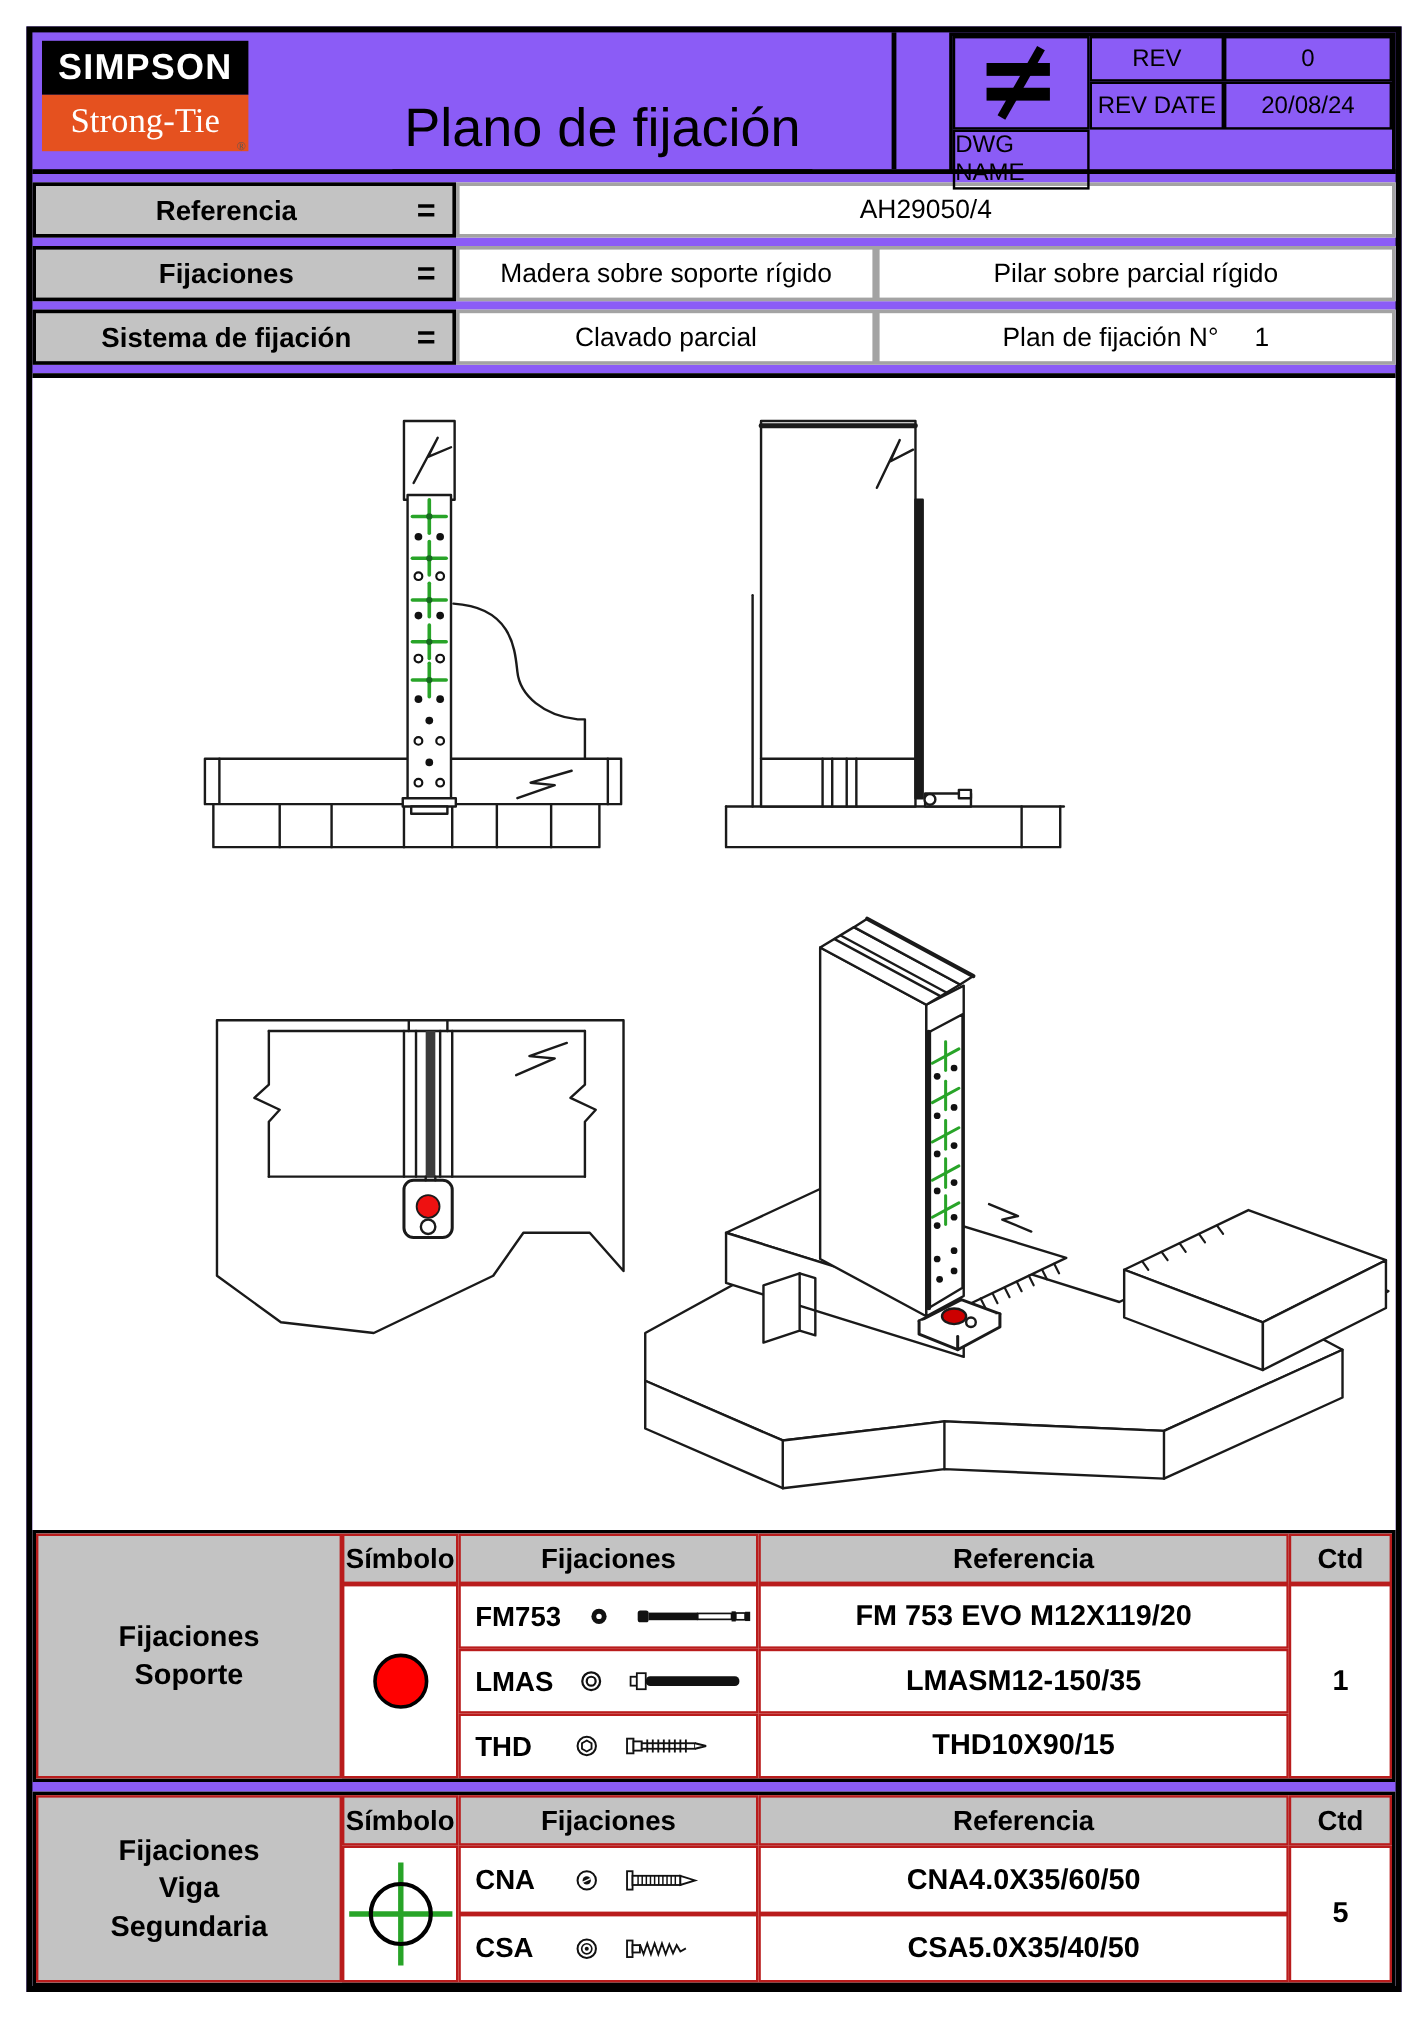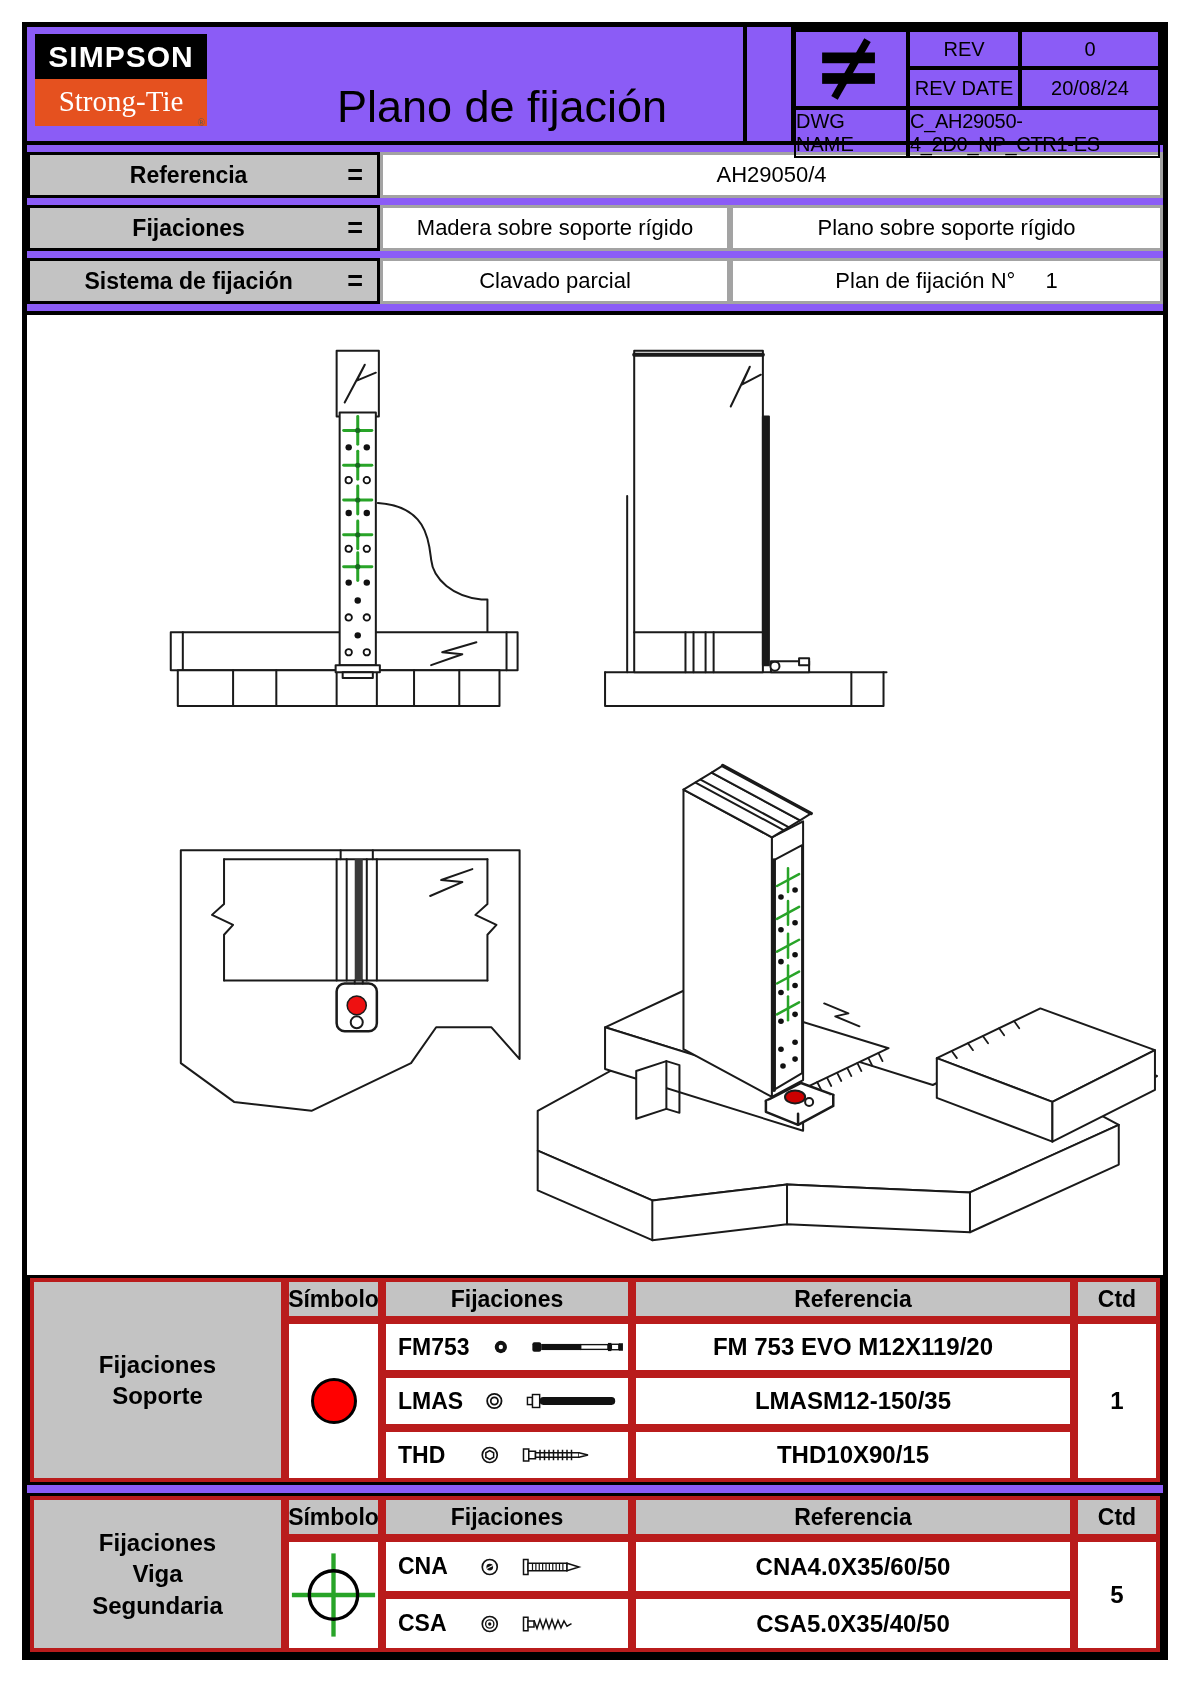--- a/index.html
+++ b/index.html
@@ -54,21 +54,21 @@
   .iv-full { flex: 1; }
   .iv-half { width: 350px; }
   .iv-rest { flex: 1; gap: 30px; }
   
   .drawing-area { flex: 1 1 auto; position: relative; border-top: 4px solid #000; margin-top: 7px; background: #fff; }
   .drawing-area svg { position: absolute; inset: 0; width: 100%; height: 100%; }
   
   .legend { display: grid; grid-template-columns: 255px 97px 250px 1fr 86px; border: 3px solid #000; flex: 0 0 auto; background: #fff; }
   .legend.support { grid-template-rows: 42px 54px 54px 54px; }
   .legend.secondary { grid-template-rows: 42px 57px 57px; margin-top: 8px; }
-  .legend .c { border: 4px solid #b91c1c; display: flex; align-items: center; justify-content: center; }
+  .legend .c { border: 2px solid #b91c1c; display: flex; align-items: center; justify-content: center; }
   .legend .hdr { background: #C3C3C3; font-weight: bold; font-size: 23px; }
   .legend .group { background: #C3C3C3; font-weight: bold; font-size: 24px; flex-direction: column; line-height: 1.3; }
   .legend .ref { font-weight: bold; font-size: 24px; }
   .legend .qty { font-weight: bold; font-size: 24px; }
   .legend .fixcell { justify-content: flex-start; padding-left: 12px; gap: 22px; }
   .legend .code { font-weight: bold; font-size: 23px; width: 80px; }
   .red-dot {
     width: 46px; height: 46px; border-radius: 50%;
     background: #FF0000; border: 3px solid #000;
   }
@@ -96,38 +96,37 @@
           <rect x="15" y="20" width="64" height="13" fill="#000"></rect>
           <rect x="15" y="45" width="64" height="13" fill="#000"></rect>
           <line x1="70" y1="5" x2="30" y2="75" stroke="#000" stroke-width="9"></line>
         </svg>
       </div>
       <div class="rc" style="grid-row:1;grid-column:2">REV</div>
       <div class="rc" style="grid-row:1;grid-column:3">0</div>
       <div class="rc" style="grid-row:2;grid-column:2">REV DATE</div>
       <div class="rc" style="grid-row:2;grid-column:3">20/08/24</div>
       <div class="rc rc-dwg-label" style="grid-row:3;grid-column:1">DWG NAME</div>
-      <div class="rc rc-dwg-value" style="grid-row:3">C_AH29050-4_2D0_NP_CTR1-ES</div>
     </div>
   </div>
 
   <div class="info-row">
     <div class="info-label">
       <span class="lbl">Referencia</span>
       <span class="eq">=</span>
     </div>
     <div class="info-val iv-full">AH29050/4</div>
   </div>
   <div class="info-row">
     <div class="info-label">
       <span class="lbl">Fijaciones</span>
       <span class="eq">=</span>
     </div>
     <div class="info-val iv-half">Madera sobre soporte rígido</div>
-    <div class="info-val iv-rest">Plano sobre soporte rígido</div>
+    <div class="info-val iv-rest">Pilar sobre parcial rígido</div>
   </div>
   <div class="info-row">
     <div class="info-label">
       <span class="lbl">Sistema de fijación</span>
       <span class="eq">=</span>
     </div>
     <div class="info-val iv-half">Clavado parcial</div>
     <div class="info-val iv-rest">
       <span>Plan de fijación N°</span>
       <span>1</span>

